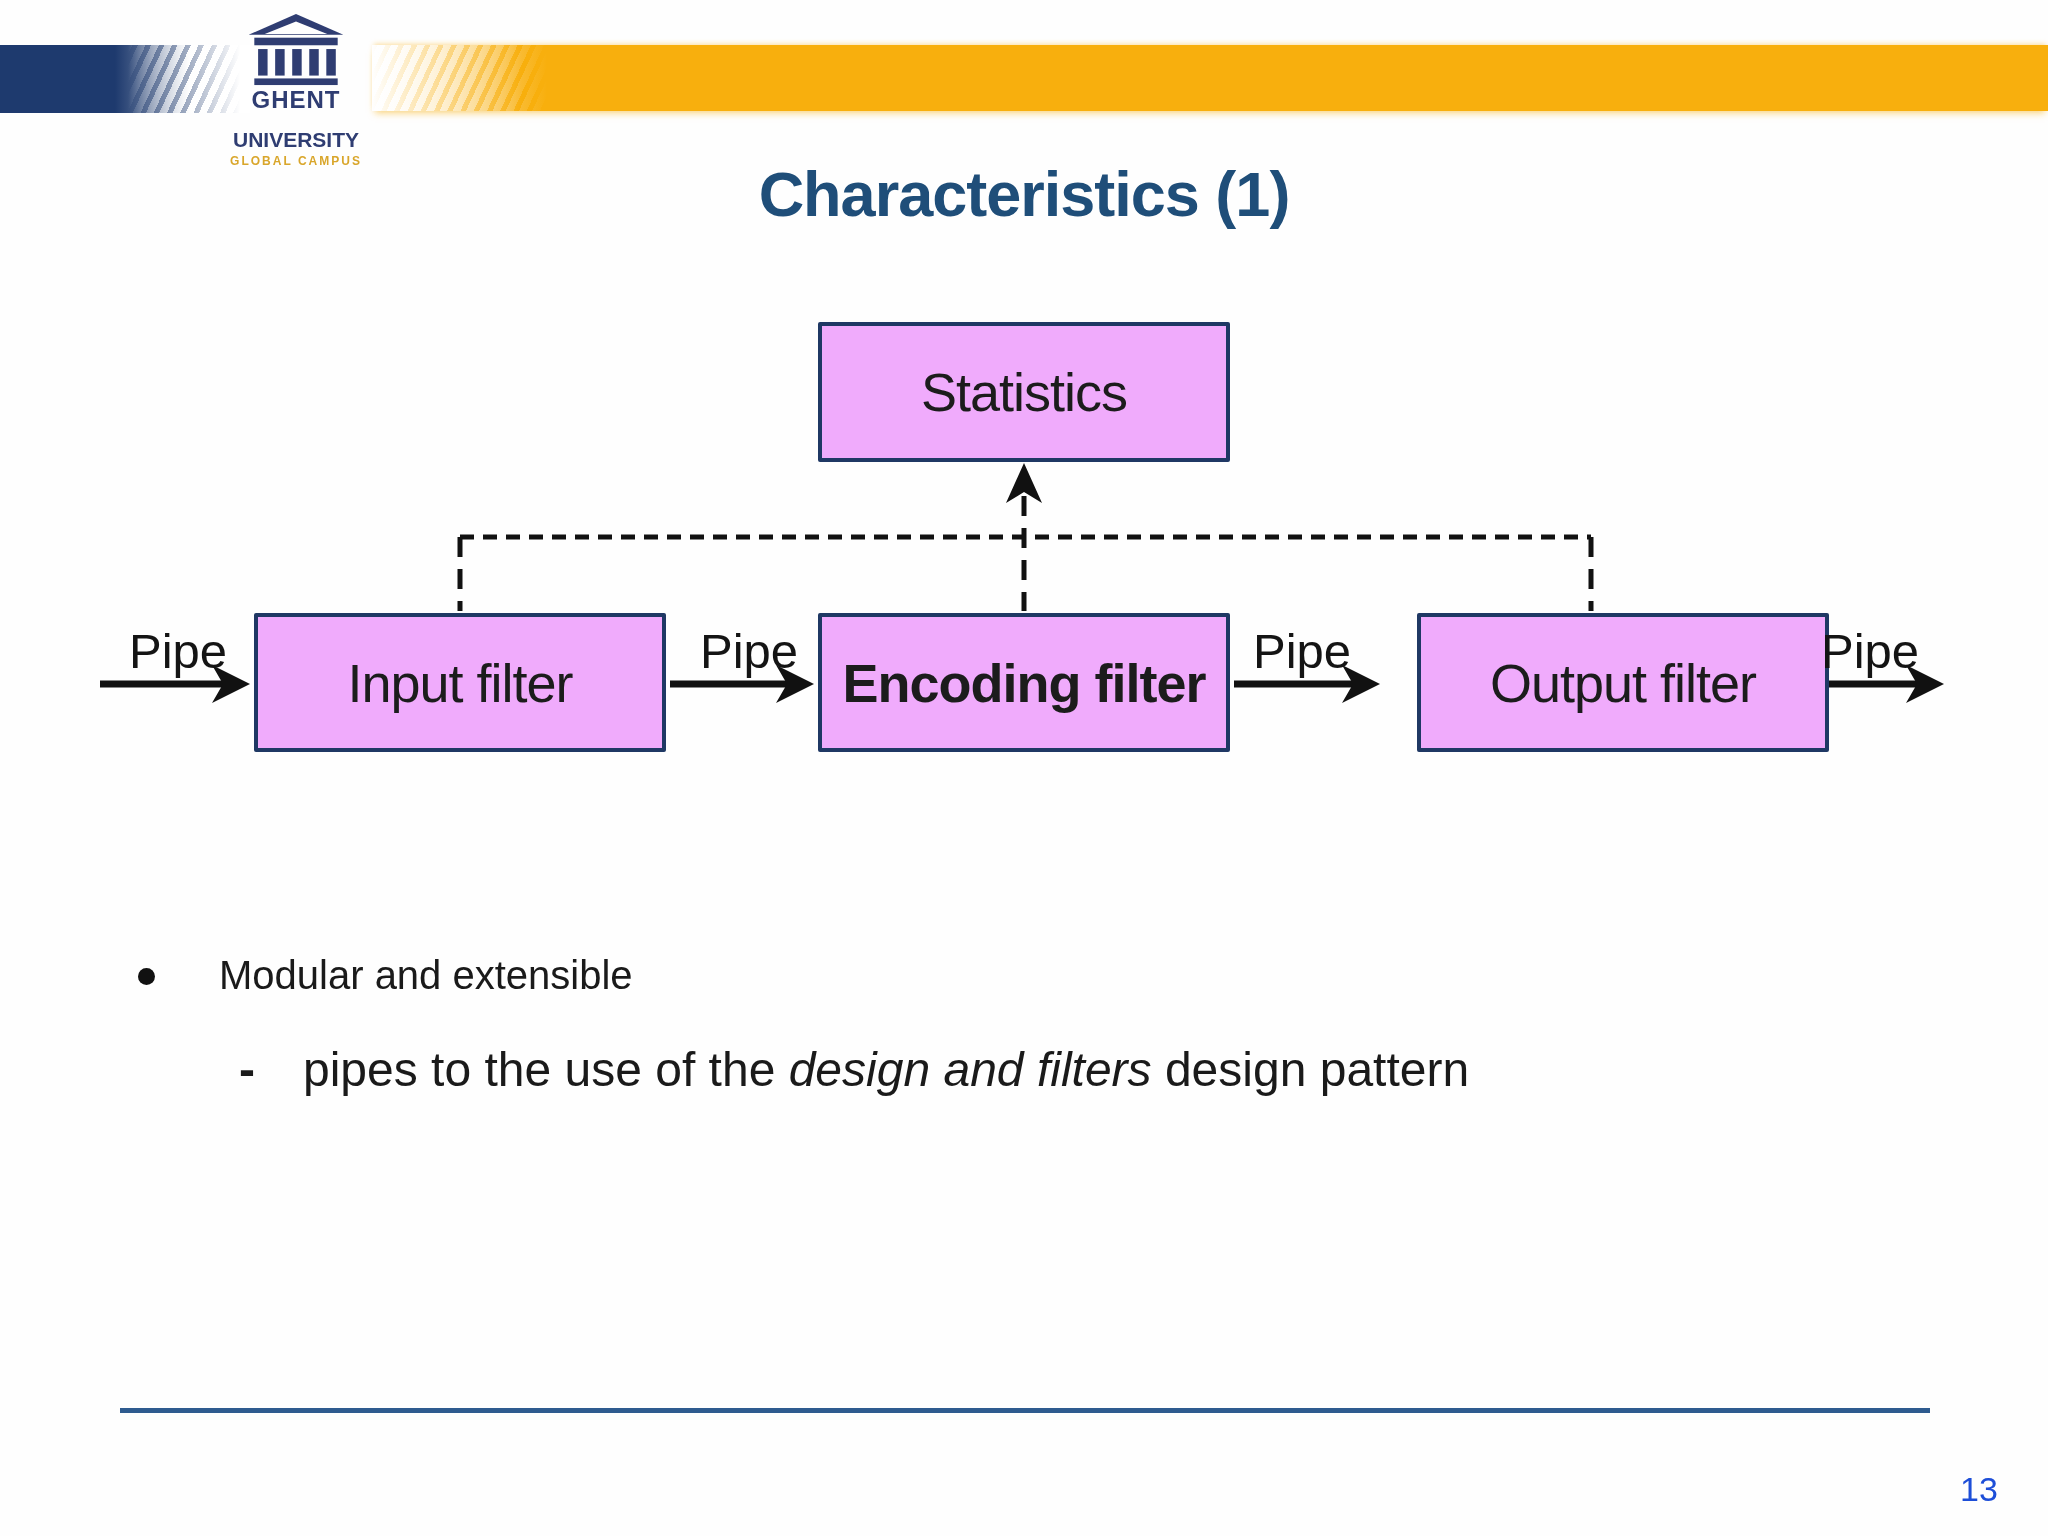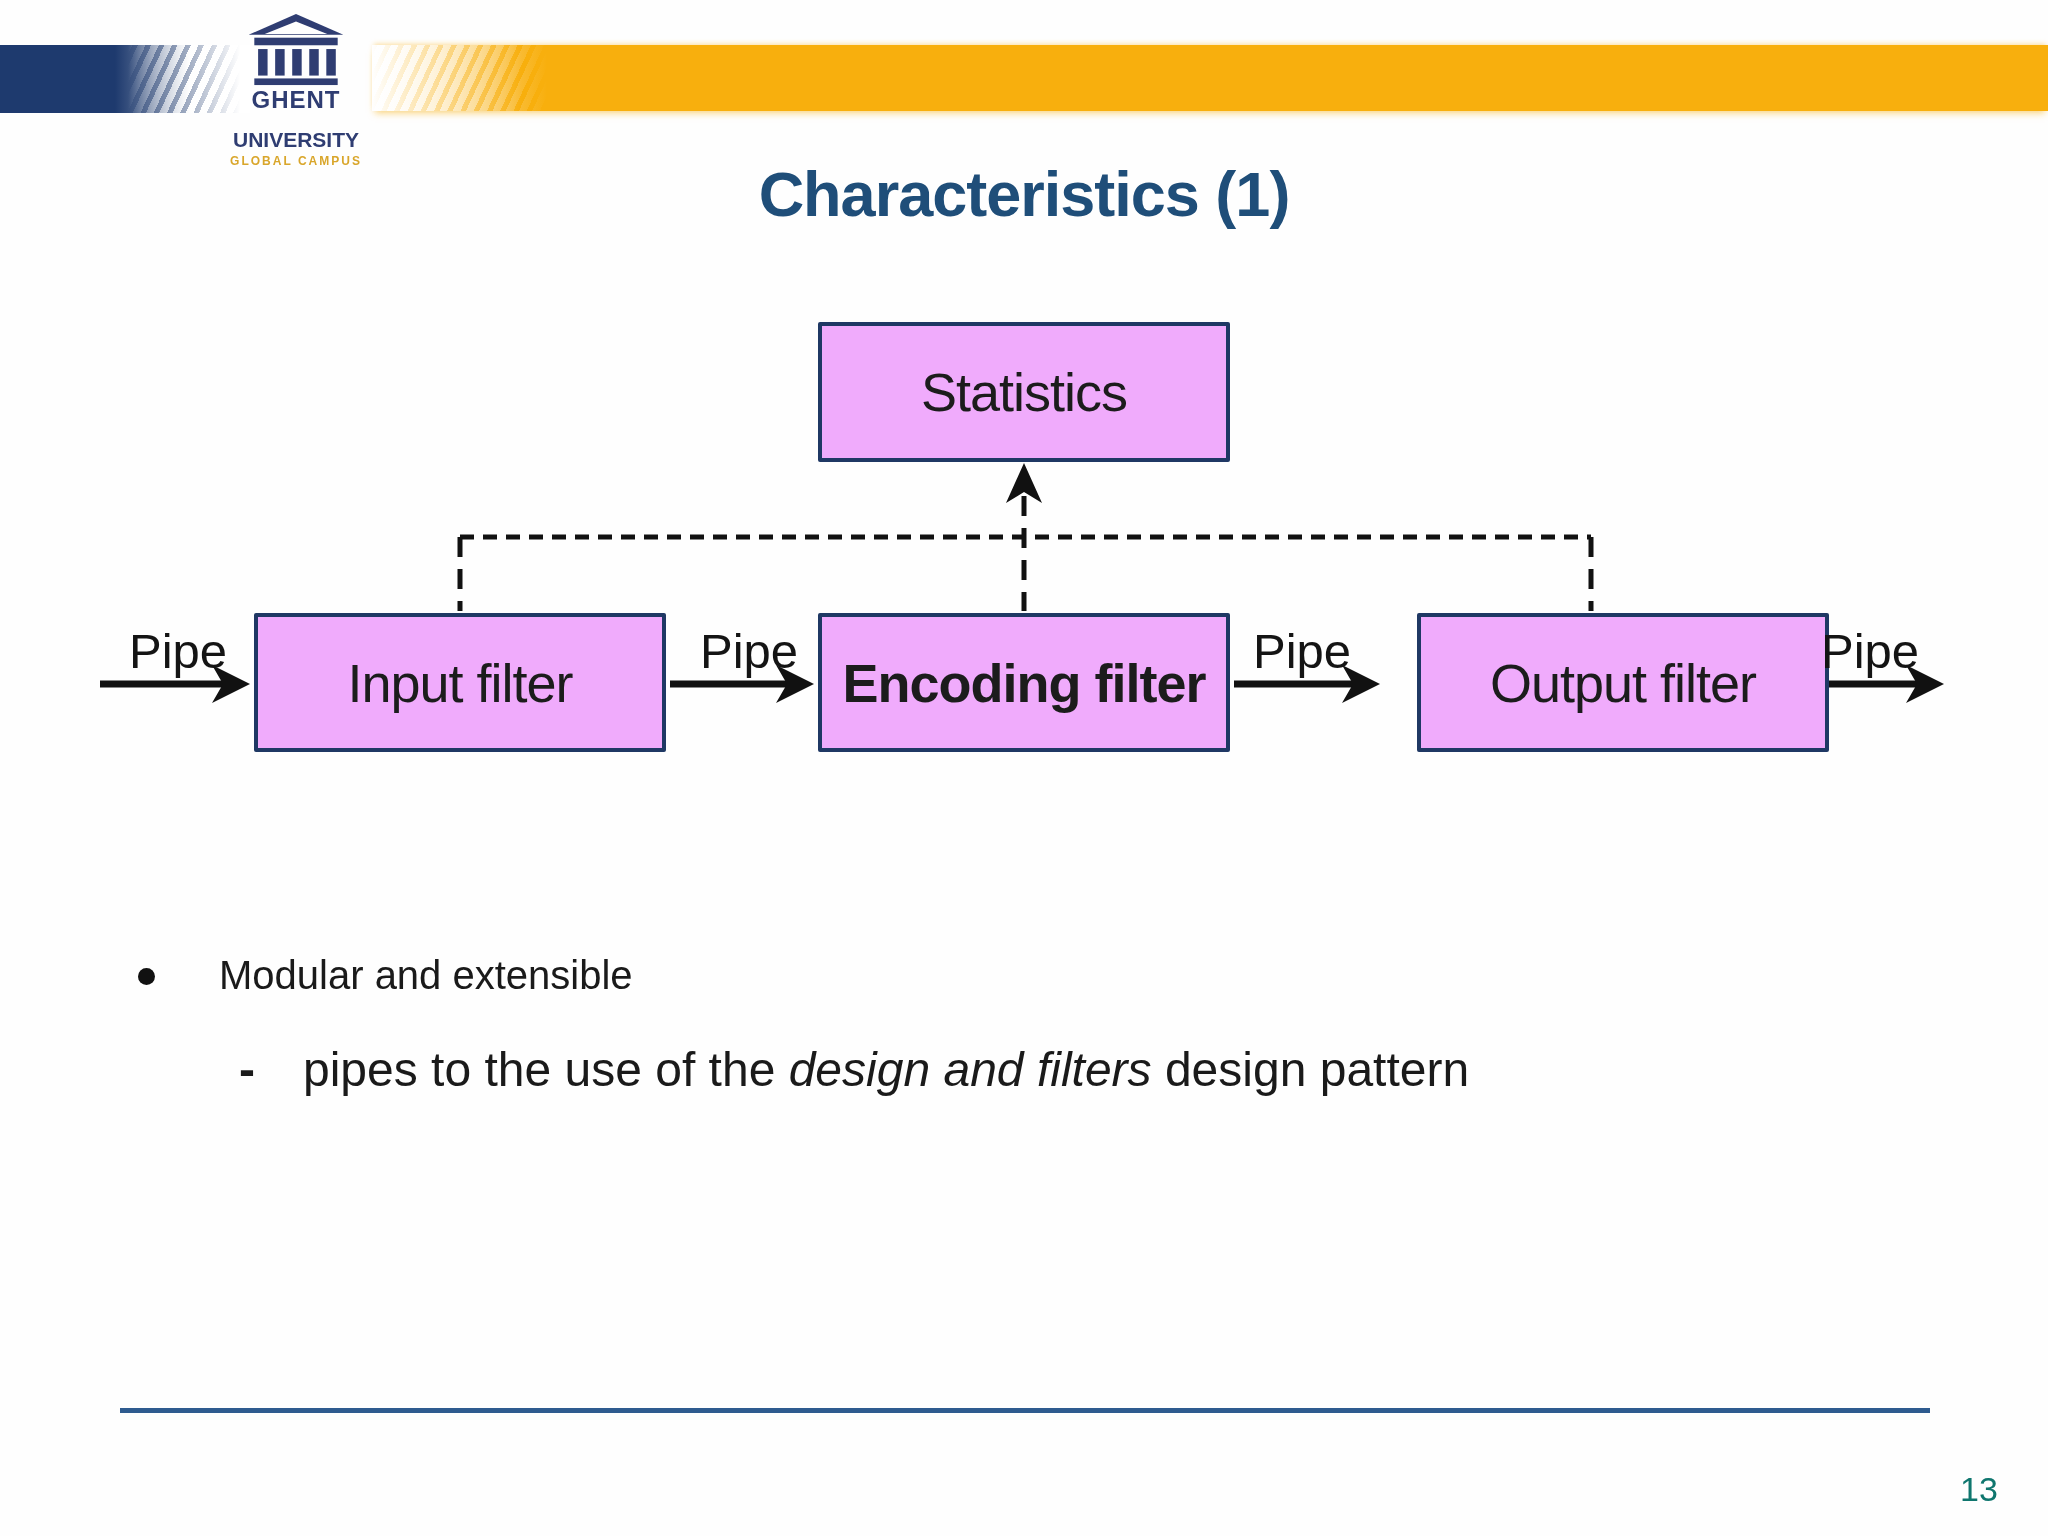--- a/index.html
+++ b/index.html
@@ -79,21 +79,21 @@
   }
   .bullet-sub .it { font-style:italic; }
 
   
   .footer-line {
     position:absolute; left:120px; top:1408px; width:1810px; height:5px;
     background:#2e5b8f;
   }
   .page-number {
     position:absolute; left:1960px; top:1472px;
-    font-size:34px; color:#0f766e; line-height:1;
+    font-size:34px; color:#1d4ed8; line-height:1;
   }
 </style>
 </head>
 <body>
 
 <div class="slide">
 
   <div class="brush-blue"></div>
   <div class="gold-bar"></div>
 

